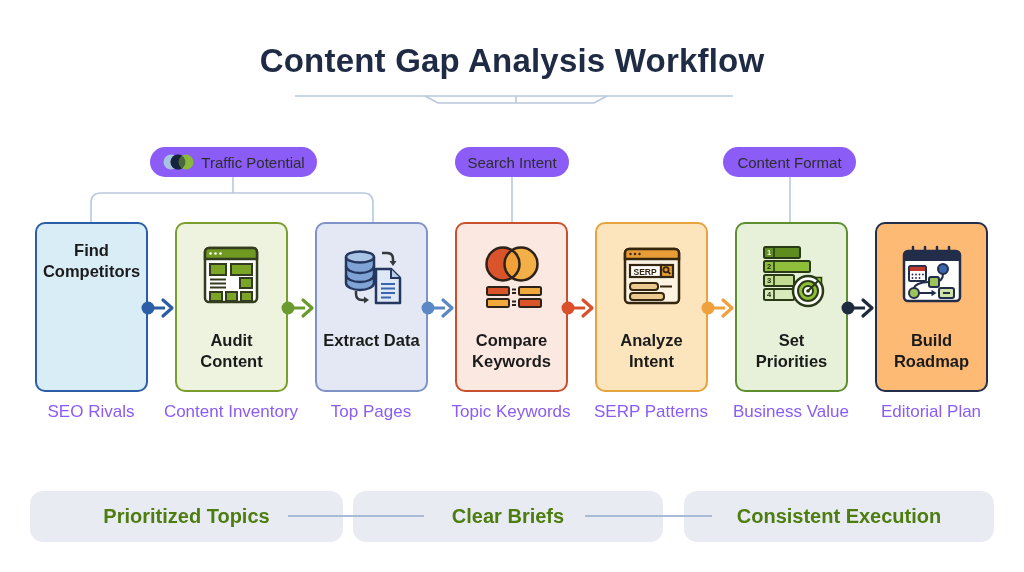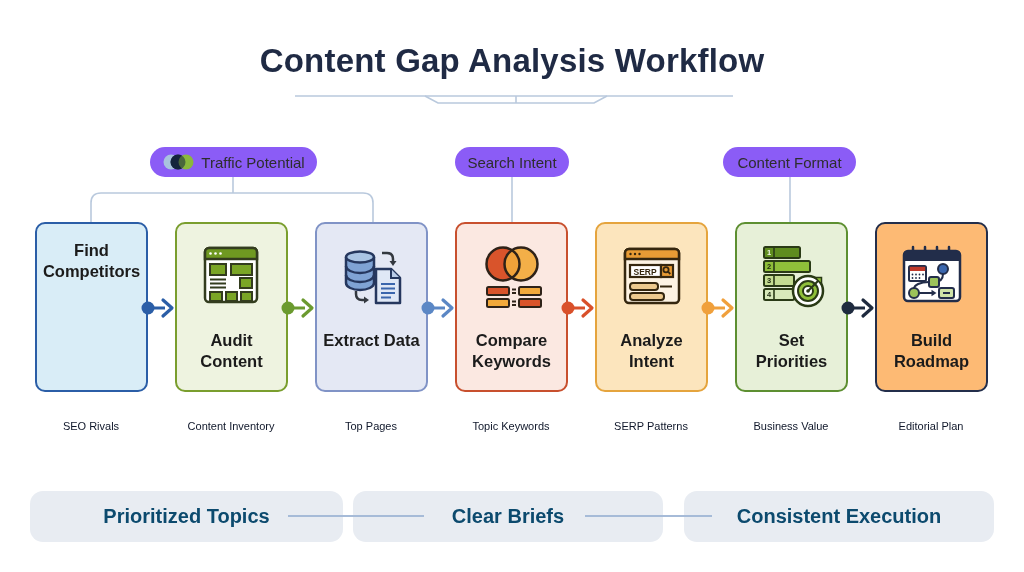--- a/index.html
+++ b/index.html
@@ -22,26 +22,26 @@
 
   .card { position:absolute; top:222px; width:113px; height:170px; border:2.5px solid #333;
     border-radius:10px; display:flex; flex-direction:column; align-items:center; }
   .card .icon-box { margin-top:16px; width:74px; height:74px; display:flex;
     align-items:center; justify-content:center; }
   .card .card-title { margin-top:16px; font-size:16.5px; font-weight:bold; color:#1b1b1b;
     text-align:center; line-height:1.25; padding:0 4px; }
 
   .flow-arrow { position:absolute; top:295px; width:40px; height:26px; }
 
-  .sub-label { position:absolute; top:420px; width:150px; text-align:center;
-    font-size:11px; color:#0f172a; }
+  .sub-label { position:absolute; top:402px; width:150px; text-align:center;
+    font-size:17px; color:#8b5cf6; }
 
   .outcome-pill { position:absolute; top:491px; height:51px; background:#e8ecf2;
     border-radius:13px; display:flex; align-items:center; justify-content:center;
-    font-size:20px; font-weight:bold; color:#0c4a6e; z-index:1; }
+    font-size:20px; font-weight:bold; color:#4d7c0f; z-index:1; }
   .outcome-1 { left:30px;  width:313px; }
   .outcome-2 { left:353px; width:310px; }
   .outcome-3 { left:684px; width:310px; }
   .outcome-line { position:absolute; top:515px; height:2px; background:#a6bbd8; z-index:2; }
   .oline-1 { left:288px; width:136px; }
   .oline-2 { left:585px; width:127px; }
 
   svg text { font-family:"Liberation Sans", sans-serif; }
 </style>
 </head>

